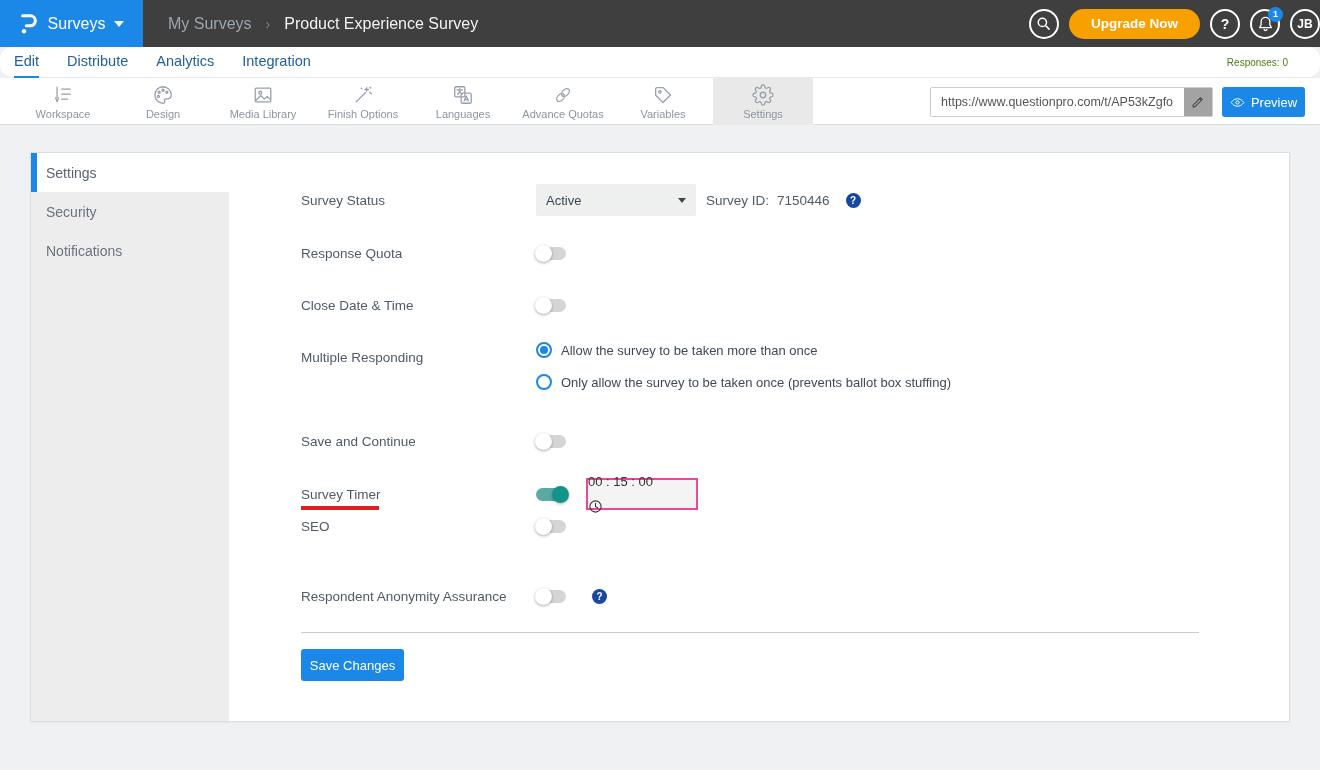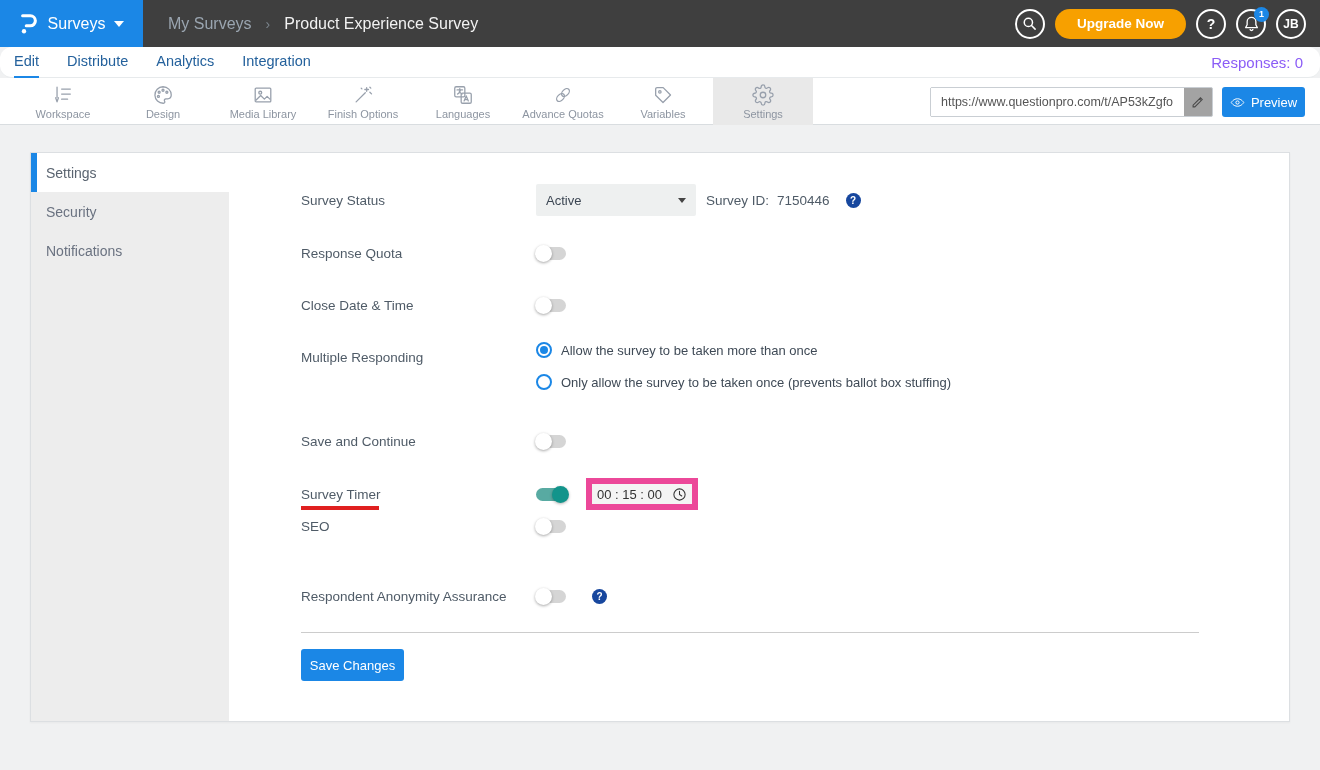--- a/index.html
+++ b/index.html
@@ -13,30 +13,30 @@
   }
   
   .topbar { position:absolute; top:0; left:0; width:1320px; height:47px; background:#3f3f3f; display:flex; align-items:center; }
   .logo-area { width:143px; height:47px; background:#1b87e6; display:flex; align-items:center; justify-content:center; gap:9px; cursor:pointer; }
   .logo-area .product { color:#fff; font-size:16px; }
   .caret-down-white { width:0; height:0; border-left:5px solid transparent; border-right:5px solid transparent; border-top:6px solid #fff; }
   .breadcrumb { display:flex; align-items:center; gap:14px; margin-left:25px; font-size:16px; }
   .bc-parent { color:#9aa5b0; cursor:pointer; }
   .bc-sep { color:#7b848c; font-size:14px; }
   .bc-current { color:#f2f2f2; }
-  .topbar-right { margin-left:auto; display:flex; align-items:flex-start; gap:10px; padding-right:14px; }
+  .topbar-right { margin-left:auto; display:flex; align-items:flex-start; gap:10px; }
   .circle-btn { width:30px; height:30px; border-radius:50%; border:2px solid #fff; color:#fff; display:flex; align-items:center; justify-content:center; cursor:pointer; background:transparent; position:relative; font-size:14px; font-weight:bold; }
   .upgrade-btn { height:30px; padding:0 22px; background:#f7a000; border:none; border-radius:16px; color:#fff; font-weight:bold; font-size:13.5px; cursor:pointer; font-family:"Liberation Sans", sans-serif; }
   .badge { position:absolute; top:-4px; right:-5px; min-width:15px; height:15px; border-radius:50%; background:#1b87e6; color:#fff; font-size:9px; font-weight:bold; display:flex; align-items:center; justify-content:center; }
   
   .tabbar { position:absolute; top:47px; left:0; width:1320px; height:31px; background:#fff; display:flex; align-items:center; border-bottom:1px solid #e7eaec;border-radius:12px; }
   .tab { margin-left:28px; font-size:14.5px; color:#24619c; cursor:pointer; height:31px; display:flex; align-items:center; border-bottom:2px solid transparent; padding-bottom:1px; }
   .tab:first-child { margin-left:14px; }
   .tab.active { border-bottom-color:#1b87e6; }
-  .responses { margin-left:auto; padding-right:17px; font-size:15px; color:#8b5cf6; }
+  .responses { margin-left:auto; padding-right:32px; font-size:10px; color:#4d7c0f; }
   
   .toolbar { position:absolute; top:78px; left:0; width:1320px; height:47px; background:#fff; border-bottom:1px solid #d9dde0; display:flex; padding-left:13px; }
   .tool-item { width:100px; height:47px; display:flex; flex-direction:column; align-items:center; justify-content:center; gap:2px; cursor:pointer; color:#98a0ac; }
   .tool-item.active { background:#e9e9e9; }
   .tool-item svg { width:22px; height:22px; stroke:#98a0ac; fill:none; stroke-width:1.4; stroke-linecap:round; stroke-linejoin:round; }
   .tool-label { font-size:11px; color:#8d95a1; white-space:nowrap; }
   .url-wrap { position:absolute; right:107px; top:9px; width:283px; height:30px; border:1px solid #c9ced3; border-radius:2px; background:#a3a3a3; display:flex; align-items:center; }
   .url-input { flex:1; border:none; outline:none; height:100%; padding:0 6px 0 10px; font-size:12.5px; color:#555; font-family:"Liberation Sans", sans-serif; min-width:0; }
   .url-edit { width:28px; display:flex; align-items:center; justify-content:center; cursor:pointer; }
   .url-edit svg { width:14px; height:14px; stroke:#4a4a4a; fill:none; stroke-width:1.6; }
@@ -62,21 +62,21 @@
   .toggle .knob { position:absolute; top:-2px; left:-1px; width:17px; height:17px; border-radius:50%; background:#fff; box-shadow:0 1px 3px rgba(0,0,0,.35); }
   .toggle.on { background:#58aaa2; width:32px; }
   .toggle.on .knob { left:auto; right:-1px; background:#12948b; box-shadow:0 1px 3px rgba(0,0,0,.3); }
   
   .radio-group { display:flex; flex-direction:column; gap:16px; }
   .radio-opt { display:flex; align-items:center; gap:9px; cursor:pointer; }
   .radio-circle { width:16px; height:16px; border-radius:50%; border:2px solid #1b87e6; background:#fff; display:flex; align-items:center; justify-content:center; flex:none; }
   .radio-circle.checked::after { content:""; width:8px; height:8px; border-radius:50%; background:#1b87e6; }
   .radio-text { font-size:13px; color:#3f4a56; }
   
-  .time-box { margin-left:18px; width:112px; height:32px; background:#f4f4f4; border:6px solid #ec4899; display:flex; align-items:center; justify-content:center; gap:10px; font-size:13px; color:#333; cursor:pointer; }
+  .time-box { margin-left:18px; width:112px; height:32px; background:#f4f4f4; border:2px solid #ec4899; display:flex; align-items:flex-start; justify-content:center; gap:10px; font-size:13px; color:#333; cursor:pointer;flex-direction:column; }
   .time-box svg { width:15px; height:15px; stroke:#333; fill:none; stroke-width:1.4; stroke-linecap:round; }
   .red-underline { position:absolute; left:0; top:353px; width:78px; height:4px; background:#e02020; }
   .divider { position:absolute; left:0; top:479px; width:898px; border-top:1px solid #ccc; }
   .save-btn { position:absolute; left:0; top:496px; width:103px; height:32px; background:#1b87e6; border:none; border-radius:3px; color:#fff; font-size:13px; cursor:pointer; font-family:"Liberation Sans", sans-serif; }
 </style>
 </head>
 <body>
 
 <div class="topbar">
   <div class="logo-area">

